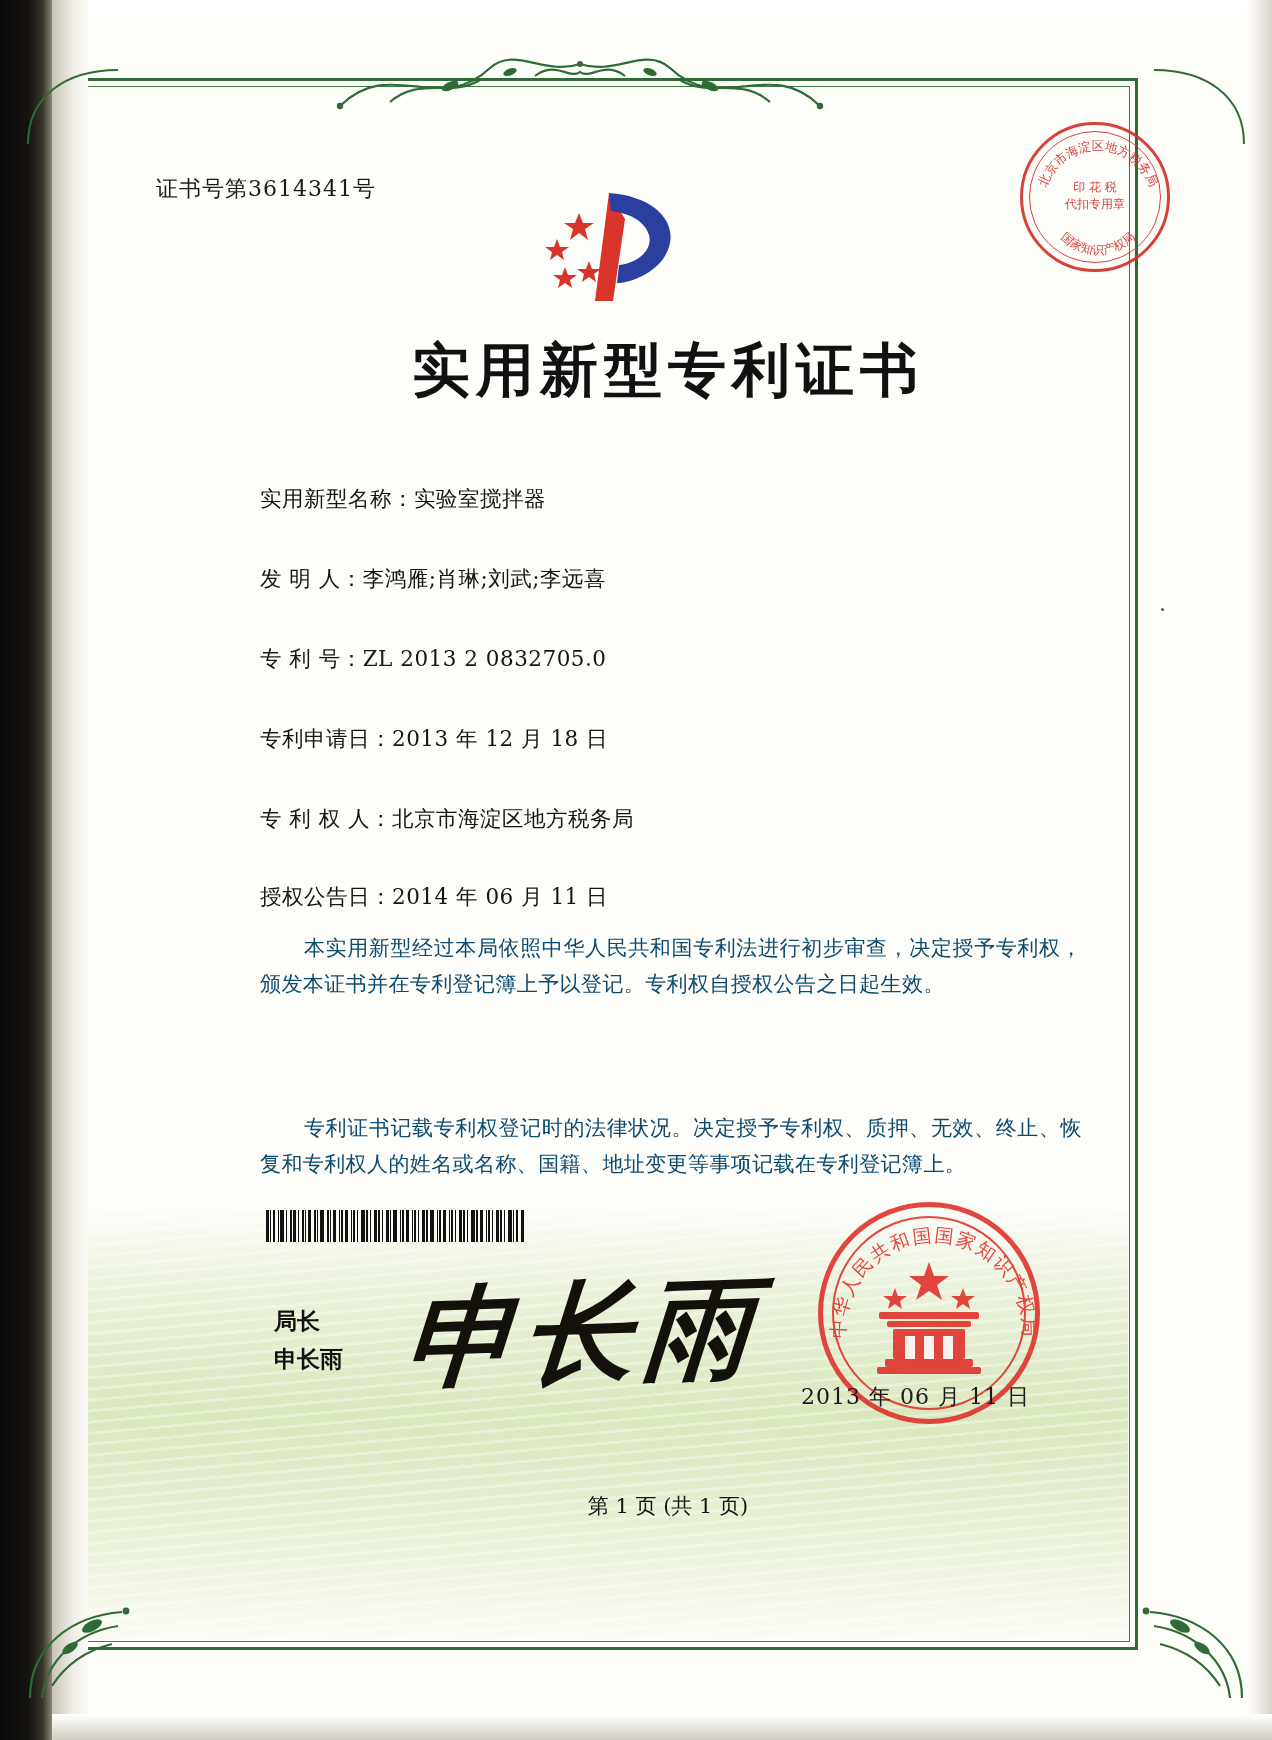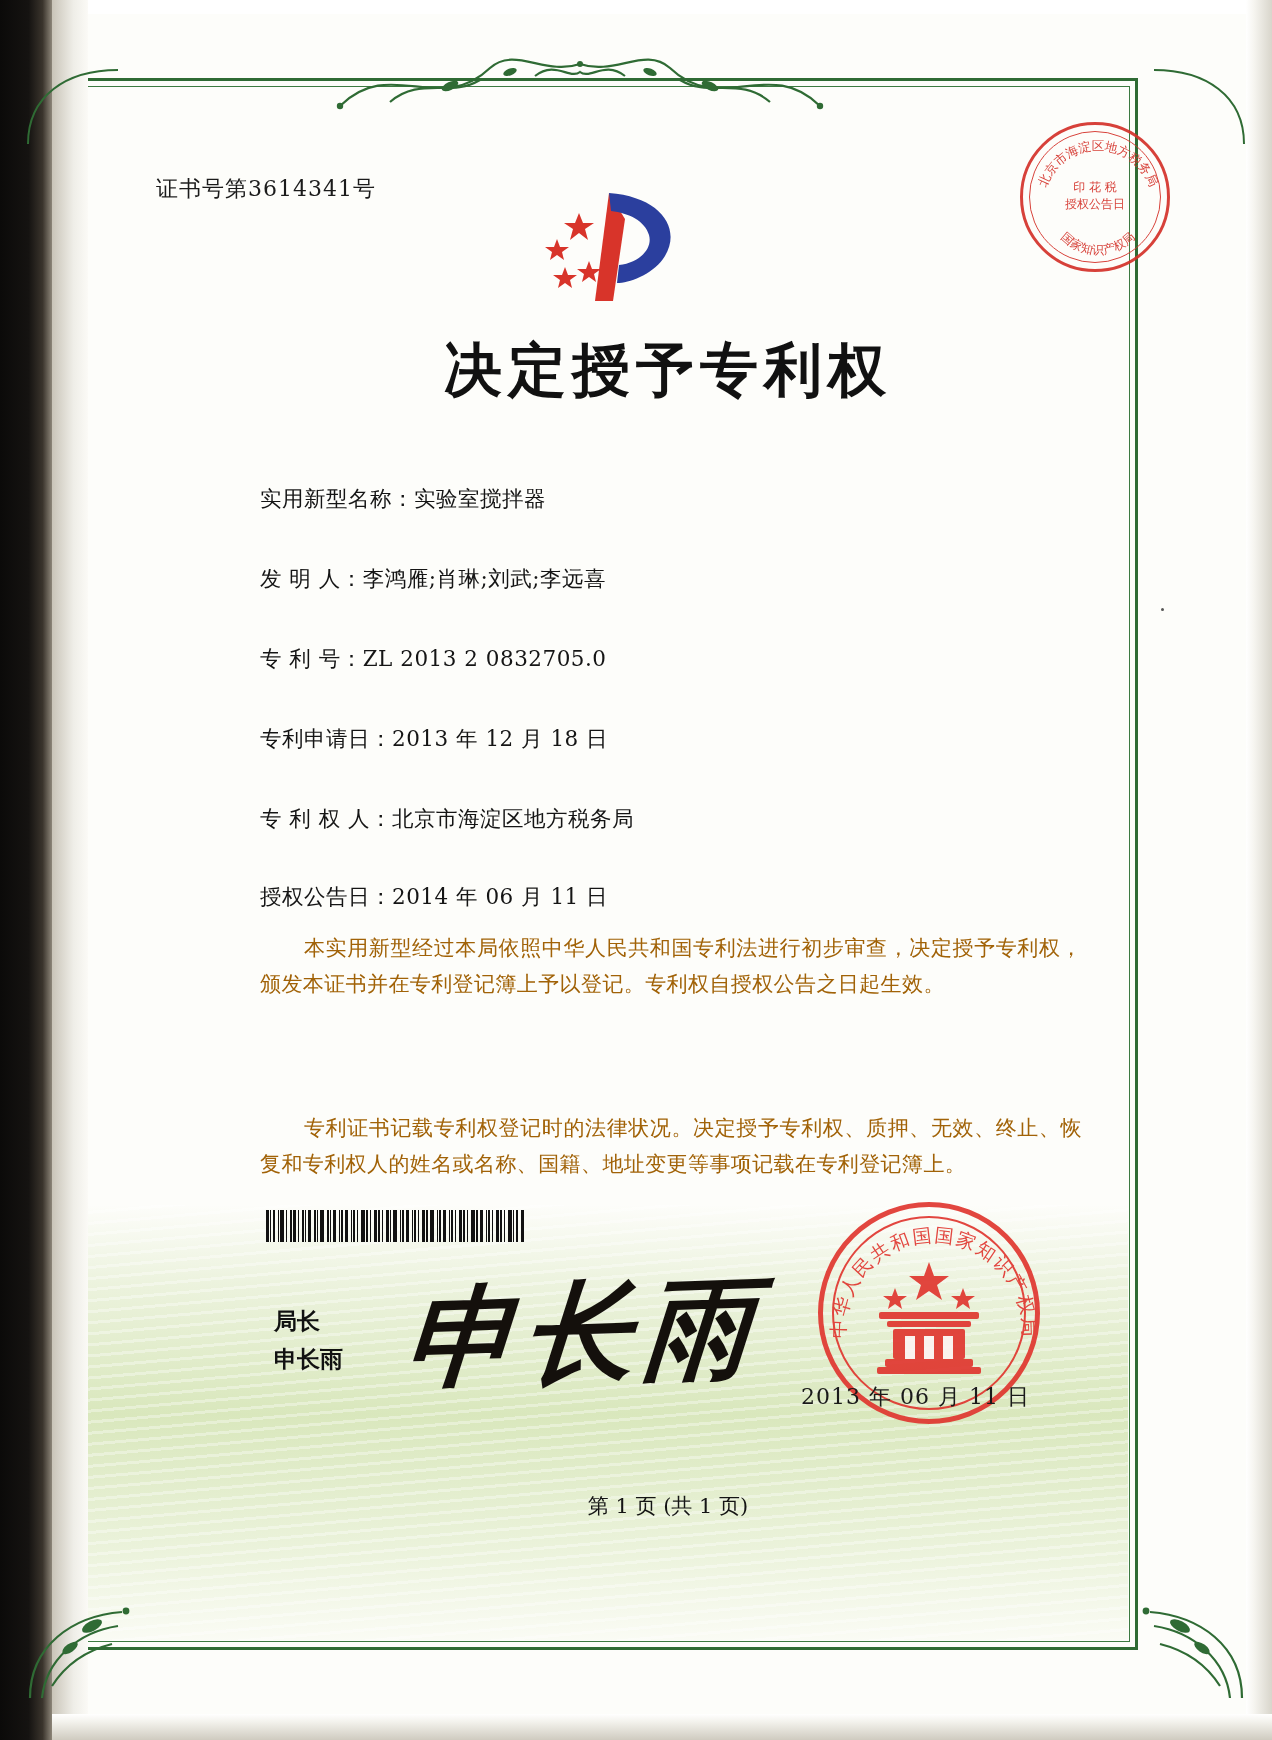--- a/index.html
+++ b/index.html
@@ -149,21 +149,21 @@
   .f3 { top: 630px; }
   .f4 { top: 710px; }
   .f5 { top: 790px; }
   .f6 { top: 868px; }
 
   .para {
     position: absolute;
     left: 172px; width: 822px;
     font-size: 21px;
     line-height: 36px;
-    color: #a16207;
+    color: #0c4a6e;
     text-align: justify;
     text-indent: 44px;
     letter-spacing: 0.4px;
   }
   .p1 { top: 916px; }
   .p2 { top: 988px; }
   .p3 { top: 1096px; }
 
   
   .barcode {
@@ -323,25 +323,25 @@
       </defs>
       <text font-size="12.5" fill="#d4322a" font-family="DejaVu Sans, sans-serif">
         <textPath href="#arcTop" startOffset="50%" text-anchor="middle">北京市海淀区地方税务局</textPath>
       </text>
       <text font-size="12" fill="#d4322a" font-family="DejaVu Sans, sans-serif">
         <textPath href="#arcBot" startOffset="50%" text-anchor="middle">国家知识产权局</textPath>
       </text>
     </svg>
     <div class="mid">
       <div>印 花 税</div>
-      <div>授权公告日</div>
+      <div>代扣专用章</div>
     </div>
   </div>
 
-  <div class="title">决定授予专利权</div>
+  <div class="title">实用新型专利证书</div>
 
   <div class="field f1">实用新型名称：实验室搅拌器</div>
   <div class="field f2">发    明    人：李鸿雁;肖琳;刘武;李远喜</div>
   <div class="field f3">专      利      号：ZL 2013 2 0832705.0</div>
   <div class="field f4">专利申请日：2013 年 12 月 18 日</div>
   <div class="field f5">专  利  权  人：北京市海淀区地方税务局</div>
   <div class="field f6">授权公告日：2014 年 06 月 11 日</div>
 
   <div class="spk"></div>
 

